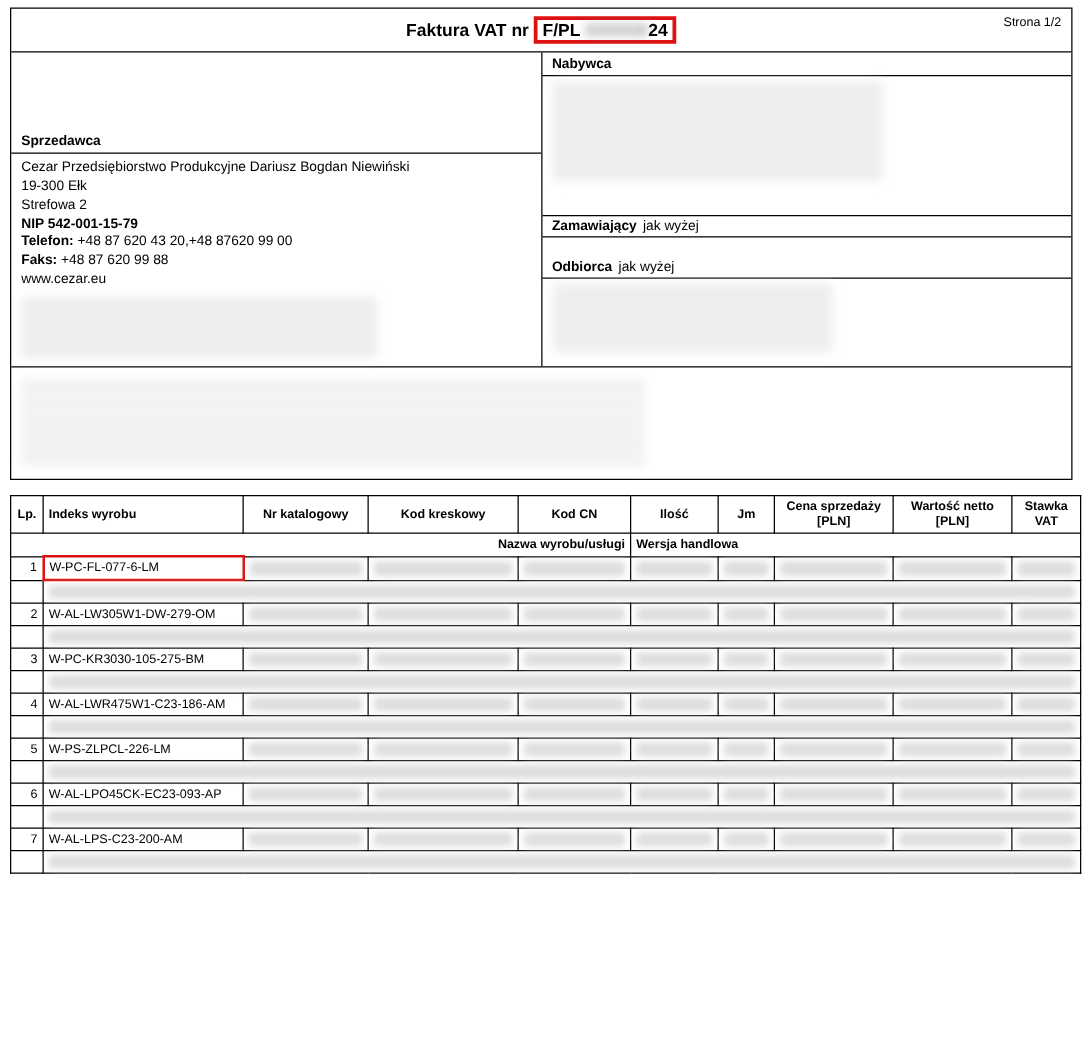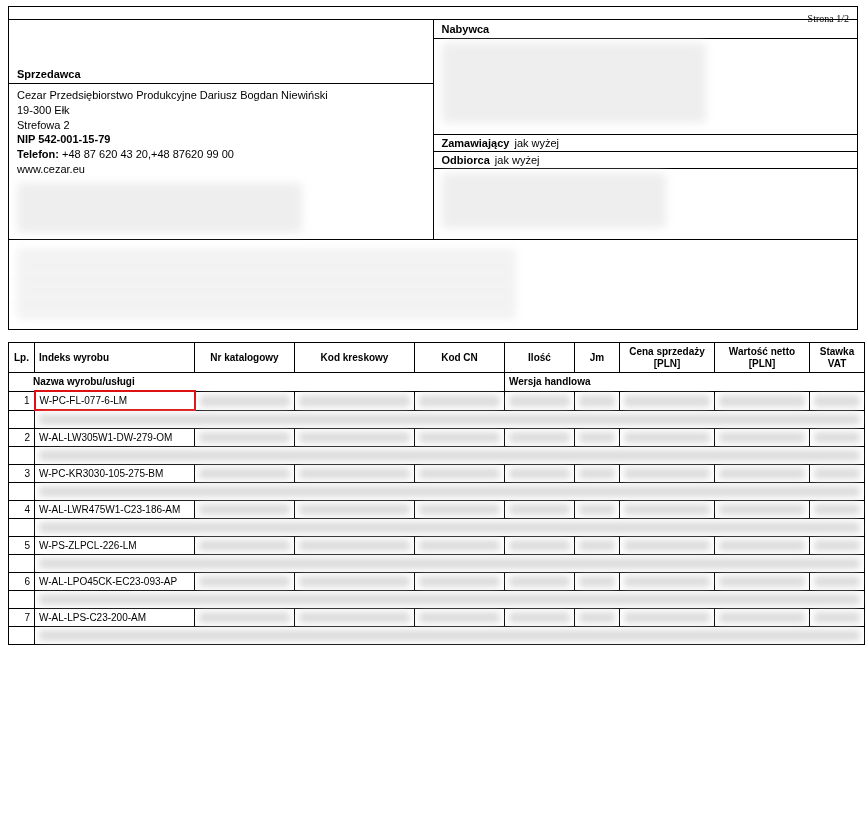--- a/index.html
+++ b/index.html
@@ -23,21 +23,20 @@
   }
   .title-row .title {
     font-weight: bold;
     font-size: 14px;
   }
   .title-row .page {
     position: absolute;
     right: 8px;
     top: 6px;
     font-size: 10px;
-    font-family: Liberation Serif, serif;
   }
   .highlight {
     border: 3px solid #d11;
     padding: 0 4px;
     display: inline-block;
   }
   .parties {
     display: flex;
     align-items: flex-end;
   }
@@ -61,20 +60,21 @@
   .party-body div { line-height: 1.35; }
   .blur-block {
     filter: blur(4px);
     color: #888;
     user-select: none;
   }
   .subcell {
     border-top: 1px solid #000;
     border-bottom: 1px solid #000;
     padding: 2px 8px;
+    margin-top: 16px;
   }
   .sub-label { font-weight: bold; display: inline; }
   .sub-value { display: inline; margin-left: 2px; }
   .notes-row {
     border-top: 1px solid #000;
     padding: 8px;
     min-height: 90px;
   }
   .notes-row .blur-block { width: 60%; height: 70px; background: repeating-linear-gradient(0deg,#eee,#eee 6px,#f7f7f7 6px,#f7f7f7 12px); border-radius:4px;}
   
@@ -91,21 +91,21 @@
   }
   table.items th {
     font-weight: bold;
     text-align: center;
     line-height: 1.15;
   }
   .subhead td {
     font-weight: bold;
     background: #fff;
   }
-  .subhead td.first { padding-left: 24px; }
+  .subhead td.first { padding-left: 24px; text-align: right; }
   .idxcell { width: 22px; text-align: right; padding-right:2px;}
   .blur-cell {
     color: transparent;
     position: relative;
   }
   .blur-cell::after{
     content:"";
     position:absolute; left:4px; right:4px; top:3px; bottom:3px;
     background:#ddd;
     filter: blur(3px);
@@ -125,38 +125,49 @@
   col.c-jm { width: 45px; }
   col.c-cena { width: 95px; }
   col.c-wart { width: 95px; }
   col.c-st { width: 55px; }
 </style>
 </head>
 <body>
 
 <div class="outer">
   <div class="title-row">
+    <span class="title">
+      <span>Faktura VAT nr</span>
+      <span class="highlight">
+        <span>F/PL</span>
+        <span class="blur-block">XXXXX/</span><span>24</span>
+      </span>
+    </span>
     <span class="page">Strona 1/2</span>
   </div>
 
   <div class="parties">
 
     <div class="party-left">
       <div class="party-head">Sprzedawca</div>
       <div class="party-body">
         <div>Cezar Przedsiębiorstwo Produkcyjne Dariusz Bogdan Niewiński</div>
         <div>19-300 Ełk</div>
         <div>Strefowa 2</div>
         <div>
           <b><span>NIP</span>
           <span>542-001-15-79</span></b>
         </div>
         <div>
           <b>Telefon:</b>
           <span>+48 87 620 43 20,+48 87620 99 00</span>
+        </div>
+        <div>
+          <b>Faks:</b>
+          <span>+48 87 620 99 88</span>
         </div>
         <div>www.cezar.eu</div>
         <div class="blur-block" style="margin-top:6px;height:50px;width:70%;background:#eee;border-radius:4px;"></div>
       </div>
     </div>
 
     <div class="party-right">
       <div class="party-head">Nabywca</div>
       <div class="party-body" style="min-height:95px;">
         <div class="blur-block" style="height:80px;width:65%;background:#eee;border-radius:4px;"></div>

